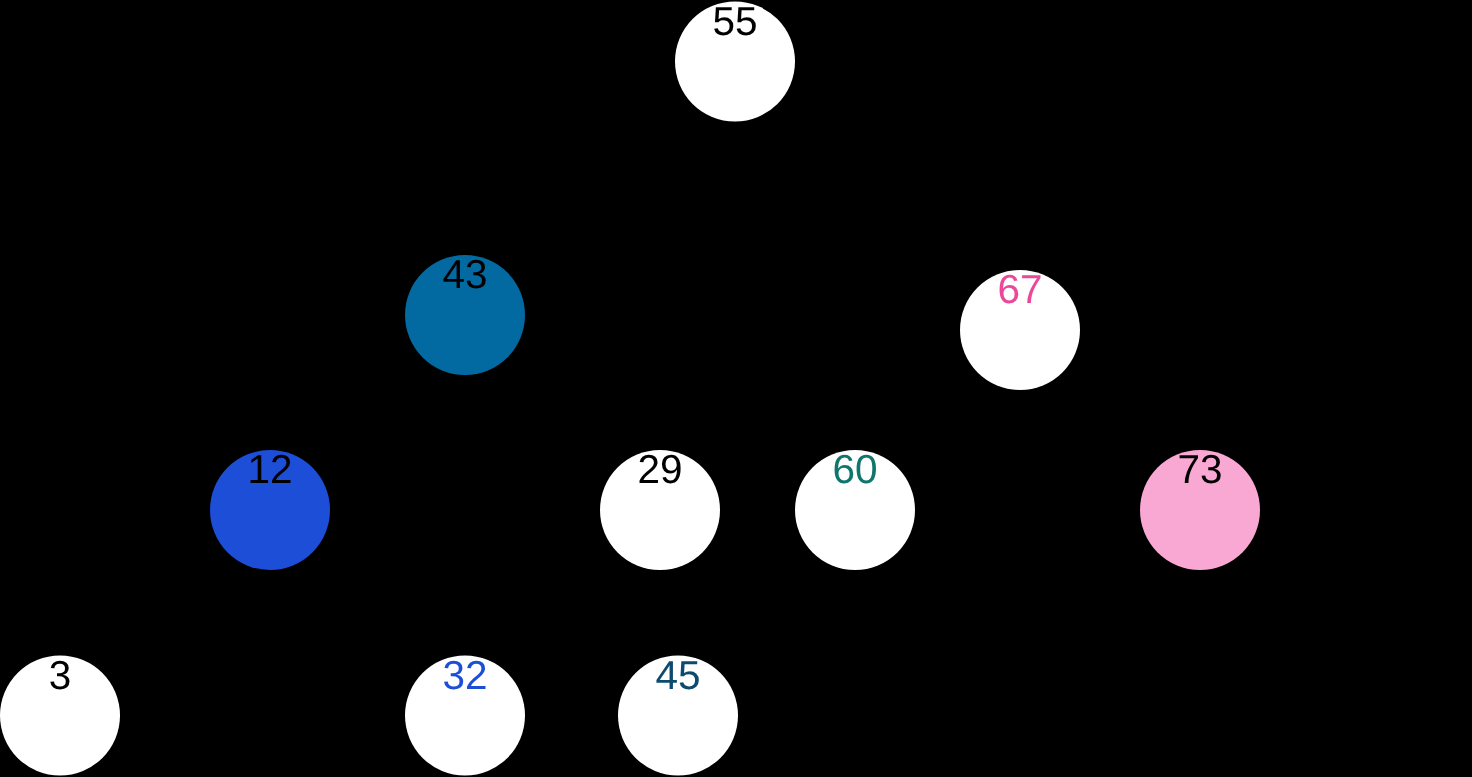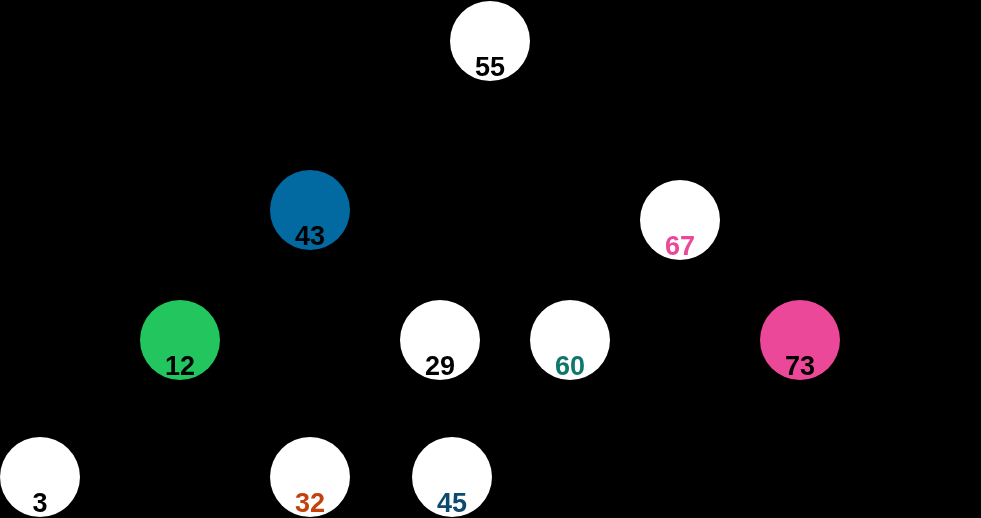--- a/index.html
+++ b/index.html
@@ -13,24 +13,23 @@
     height: 518px;
     overflow: hidden;
     font-family: "Liberation Sans", sans-serif;
   }
   .node {
     position: absolute;
     width: 80px;
     height: 80px;
     border-radius: 50%;
     display: flex;
-    align-items: flex-end;
+    align-items: flex-start;
     justify-content: center;
     box-sizing: border-box;
-    font-weight: bold;
   }
   .node-value {
     font-size: 27px;
     line-height: 1;
     letter-spacing: 0px;
     user-select: none;
   }
 </style>
 </head>
 <body>
@@ -39,34 +38,34 @@
 
 <div class="node" style="left: 450px; top: 1px; width: 80px; height: 80px; background: rgb(255, 255, 255);">
       <span class="node-value" style="color: rgb(0, 0, 0);">55</span>
     </div>
     <div class="node" style="left: 270px; top: 170px; width: 80px; height: 80px; background: #0369a1;">
       <span class="node-value" style="color: rgb(0, 0, 0);">43</span>
     </div>
     <div class="node" style="left: 640px; top: 180px; width: 80px; height: 80px; background: rgb(255, 255, 255);">
       <span class="node-value" style="color: #ec4899;">67</span>
     </div>
-    <div class="node" style="left: 140px; top: 300px; width: 80px; height: 80px; background: #22c55e;">
+    <div class="node" style="left: 140px; top: 300px; width: 80px; height: 80px; background: #1d4ed8;">
       <span class="node-value" style="color: rgb(0, 0, 0);">12</span>
     </div>
     <div class="node" style="left: 400px; top: 300px; width: 80px; height: 80px; background: rgb(255, 255, 255);">
       <span class="node-value" style="color: rgb(0, 0, 0);">29</span>
     </div>
     <div class="node" style="left: 530px; top: 300px; width: 80px; height: 80px; background: rgb(255, 255, 255);">
       <span class="node-value" style="color: #0f766e;">60</span>
     </div>
-    <div class="node" style="left: 760px; top: 300px; width: 80px; height: 80px; background: #ec4899;">
+    <div class="node" style="left: 760px; top: 300px; width: 80px; height: 80px; background: #f9a8d4;">
       <span class="node-value" style="color: rgb(0, 0, 0);">73</span>
     </div>
     <div class="node" style="left: 0px; top: 437px; width: 80px; height: 80px; background: rgb(255, 255, 255);">
       <span class="node-value" style="color: rgb(0, 0, 0);">3</span>
     </div>
     <div class="node" style="left: 270px; top: 437px; width: 80px; height: 80px; background: rgb(255, 255, 255);">
-      <span class="node-value" style="color: #c2410c;">32</span>
+      <span class="node-value" style="color: #1d4ed8;">32</span>
     </div>
     <div class="node" style="left: 412px; top: 437px; width: 80px; height: 80px; background: rgb(255, 255, 255);">
       <span class="node-value" style="color: #0c4a6e;">45</span>
     </div>
   </div>
 
 </body></html>

